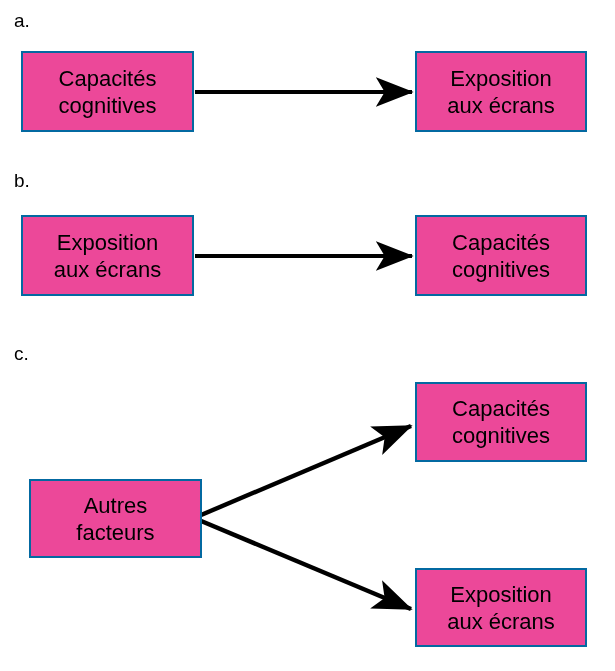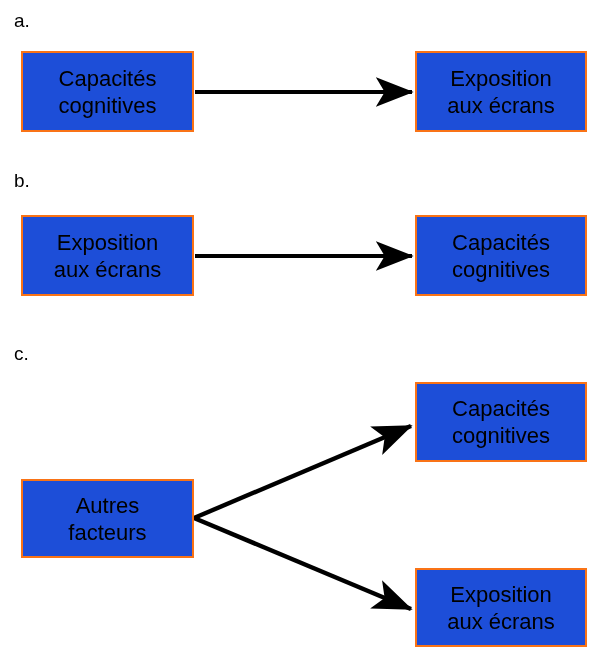--- a/index.html
+++ b/index.html
@@ -26,22 +26,22 @@
     position: absolute;
     font-family: "Liberation Sans", sans-serif;
     font-size: 19px;
     line-height: 19px;
     color: #000000;
     white-space: pre;
   }
   .node-box {
     position: absolute;
     box-sizing: border-box;
-    border: 2px solid #f97316;
-    background: #1d4ed8;
+    border: 2px solid #0369a1;
+    background: #ec4899;
     display: flex;
     align-items: center;
     justify-content: center;
     text-align: center;
   }
   .node-label {
     font-family: "Liberation Sans", sans-serif;
     font-size: 22px;
     line-height: 27px;
     color: #000000;
@@ -59,21 +59,21 @@
   
   #panel-a-label { left: 14px; top: 11px; }
   #node-a-cause  { left: 21px;  top: 51px; width: 173px; height: 81px; }
   #node-a-effect { left: 415px; top: 51px; width: 172px; height: 81px; }
   
   #panel-b-label { left: 14px; top: 171px; }
   #node-b-cause  { left: 21px;  top: 215px; width: 173px; height: 81px; }
   #node-b-effect { left: 415px; top: 215px; width: 172px; height: 81px; }
   
   #panel-c-label   { left: 14px; top: 344px; }
-  #node-c-cause    { left: 21px;  top: 479px; width: 173px; height: 79px; }
+  #node-c-cause    { left: 29px;  top: 479px; width: 173px; height: 79px; }
   #node-c-effect-1 { left: 415px; top: 382px; width: 172px; height: 80px; }
   #node-c-effect-2 { left: 415px; top: 568px; width: 172px; height: 79px; }
 </style>
 </head>
 <body>
 
 <div id="figure">
 
   <svg class="edge-layer" viewBox="0 0 615 671" width="615" height="671" xmlns="http://www.w3.org/2000/svg">
     <defs>

